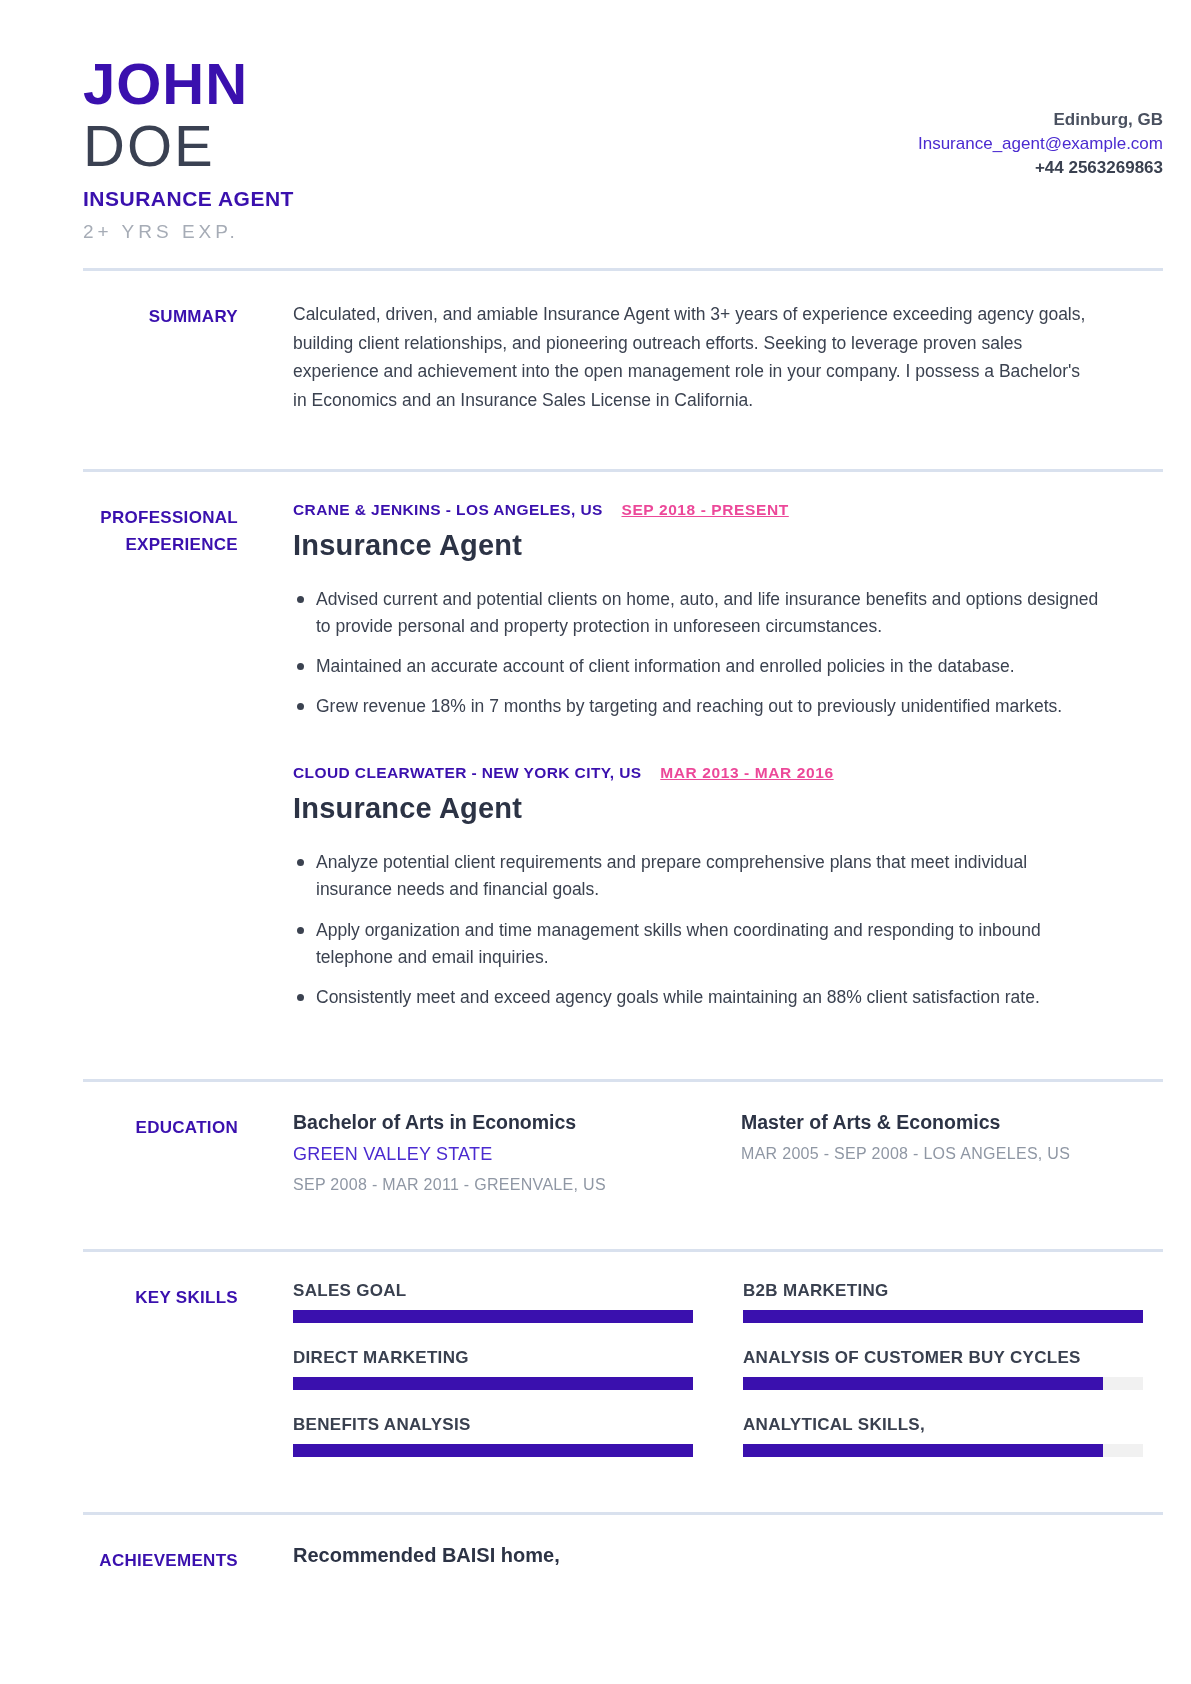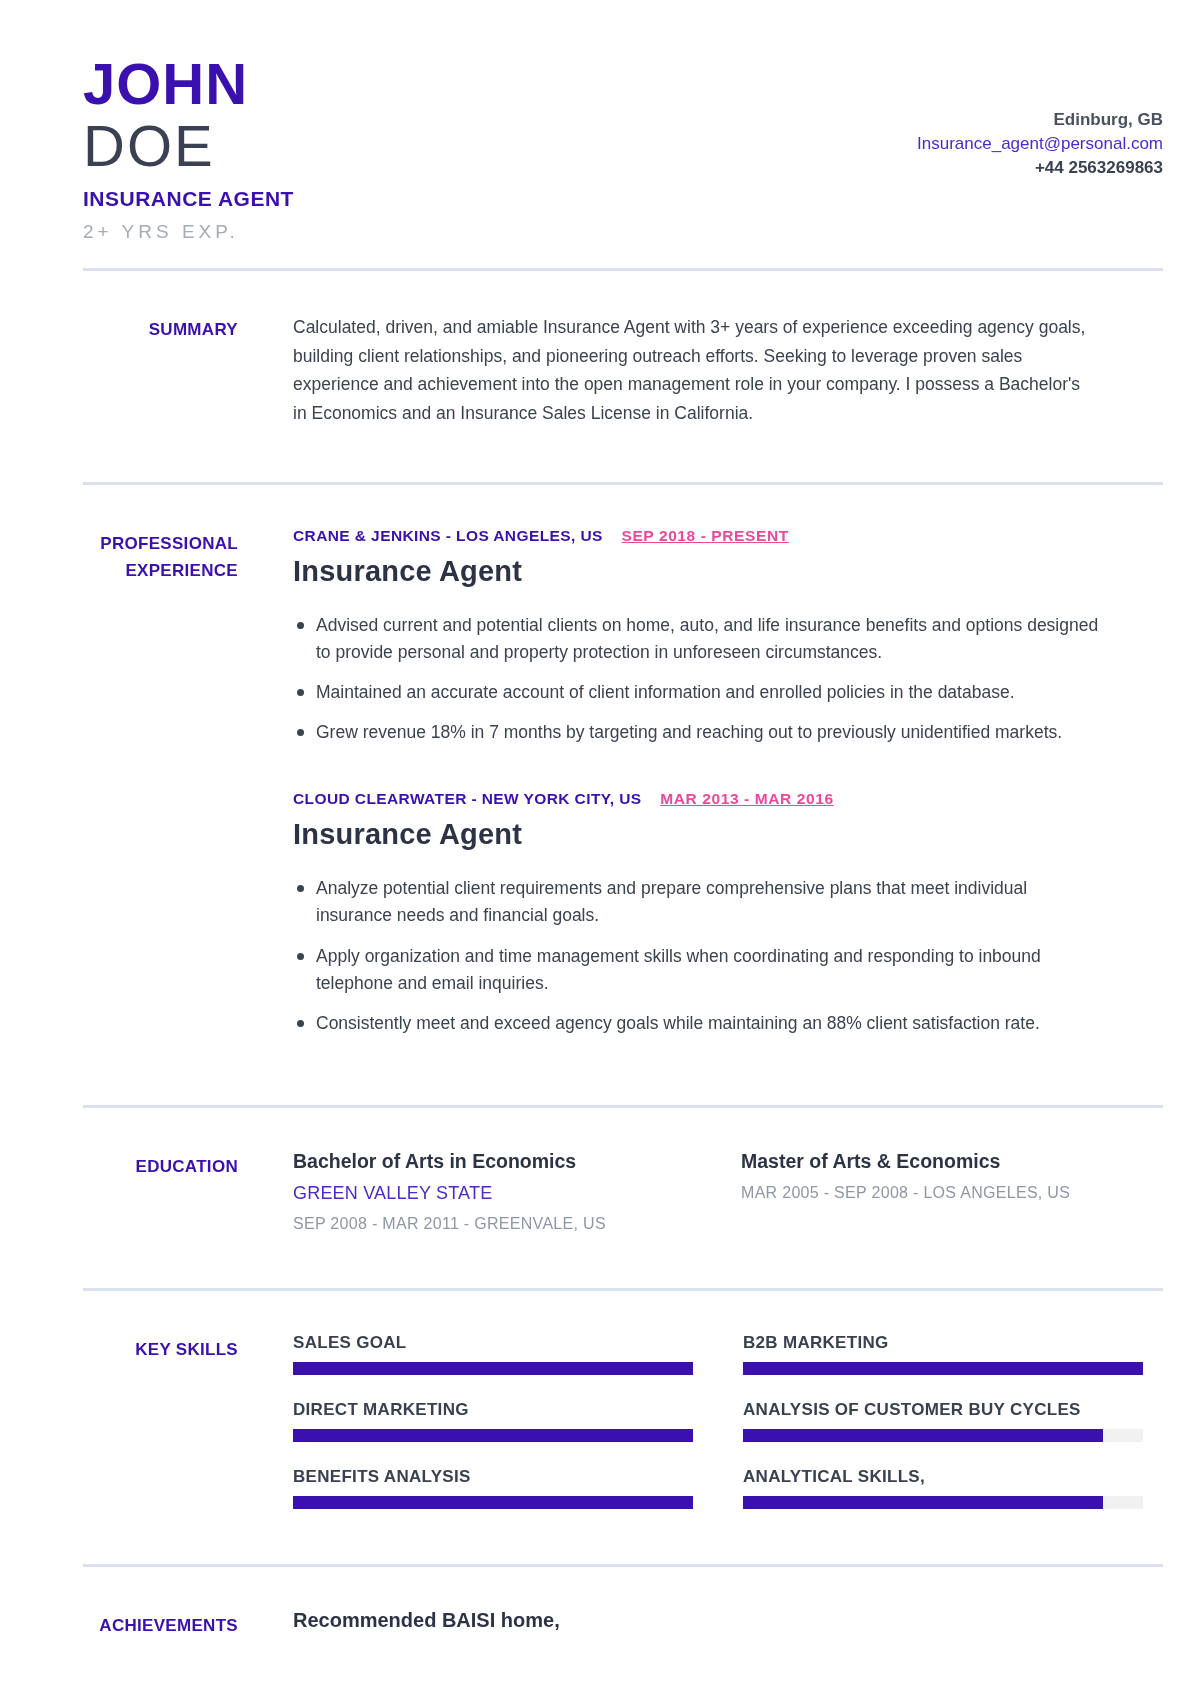--- a/index.html
+++ b/index.html
@@ -41,21 +41,21 @@
   .contact-location { font-weight: 700; color: #49505f; }
   .contact-email { color: #4a2ad0; text-decoration: none; font-weight: 400; }
   .contact-phone { font-weight: 700; color: #3a4150; }
 
   
   .divider { height: 3px; background: #d9e1ee; margin-top: 25px; }
   .section {
     display: grid;
     grid-template-columns: 155px 1fr;
     column-gap: 55px;
-    padding: 42px 0 30px 0;
+    padding: 29px 0 30px 0;
   }
   .section-label {
     text-align: right;
     font-size: 17px; font-weight: 700; color: #3a10ae;
     letter-spacing: 0.3px; line-height: 1.6;
     padding-top: 3px;
   }
 
   
   .summary-text { font-size: 17.5px; line-height: 1.62; color: #3b4250; max-width: 800px; }
@@ -106,21 +106,21 @@
 
   <header class="header">
     <div class="name-block">
       <div class="name-first">JOHN</div>
       <div class="name-last">DOE</div>
       <div class="job-title">INSURANCE AGENT</div>
       <div class="exp-badge">2+ YRS EXP.</div>
     </div>
     <div class="contact">
       <div class="contact-location">Edinburg, GB</div>
-      <a class="contact-email" href="#">Insurance_agent@personal.com</a>
+      <a class="contact-email" href="#">Insurance_agent@example.com</a>
       <div class="contact-phone">+44 2563269863</div>
     </div>
   </header>
 
   <div class="divider"></div>
 
   <section class="section">
     <div class="section-label">SUMMARY</div>
     <div class="summary-text">Calculated, driven, and amiable Insurance Agent with 3+ years of experience exceeding agency goals, building client relationships, and pioneering outreach efforts. Seeking to leverage proven sales experience and achievement into the open management role in your company. I possess a Bachelor's in Economics and an Insurance Sales License in California.</div>
   </section>

